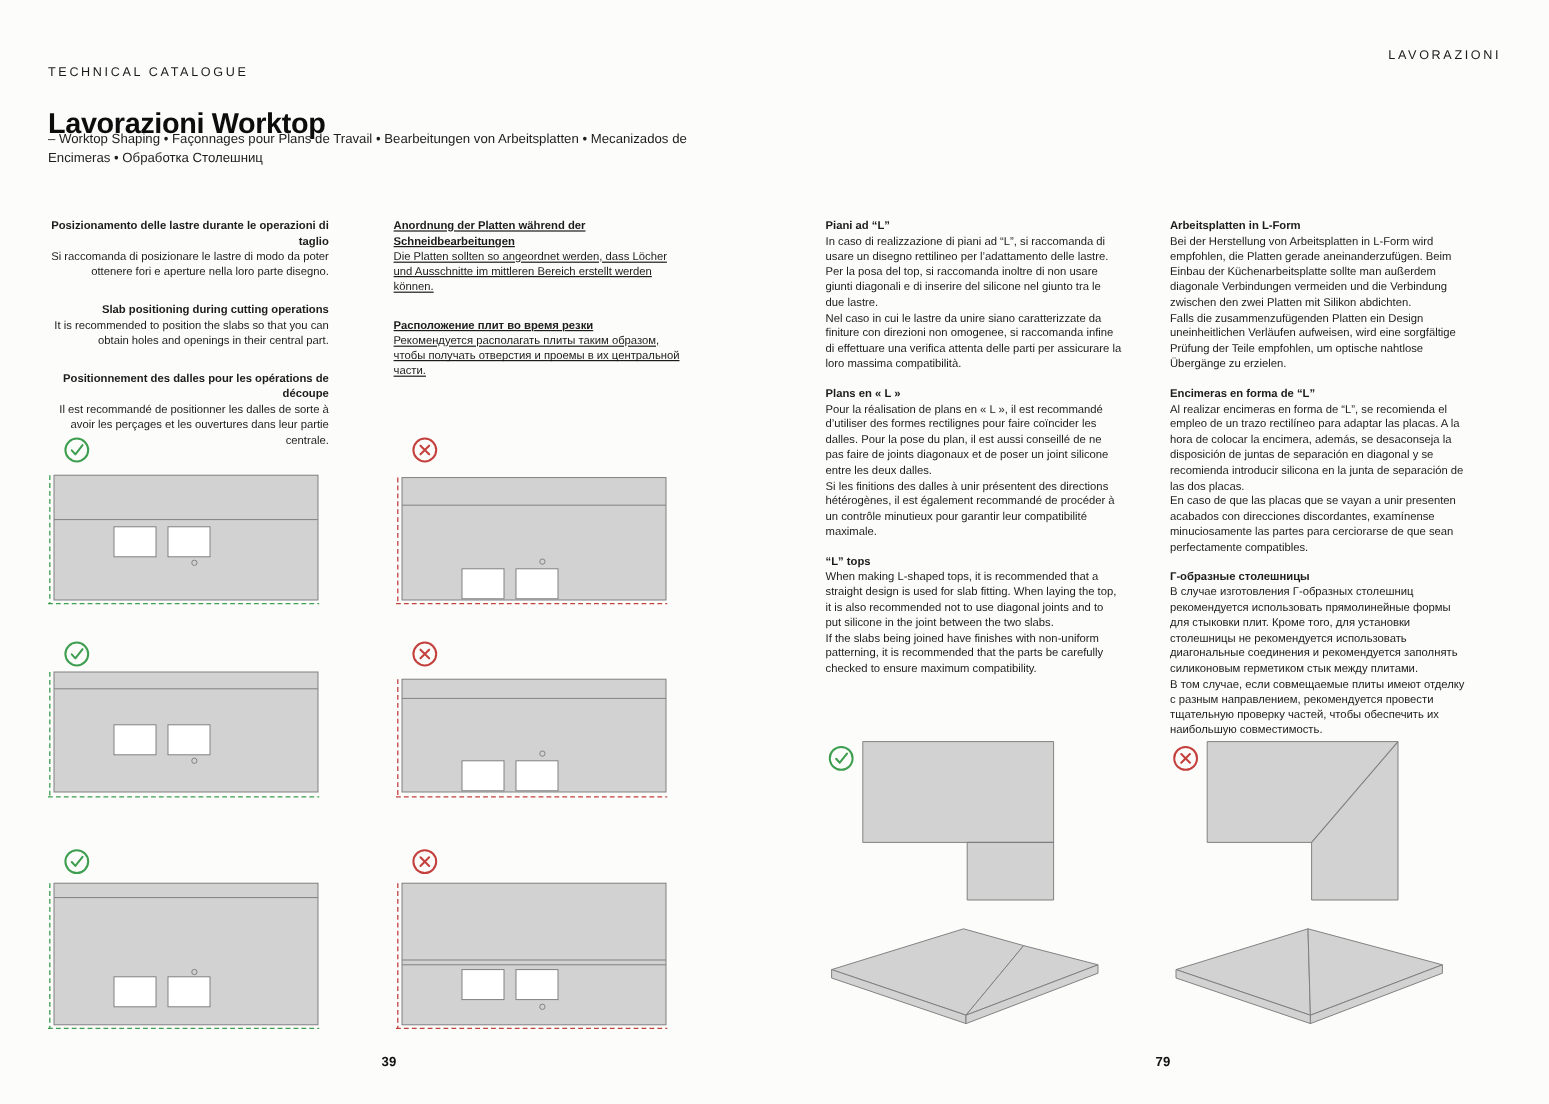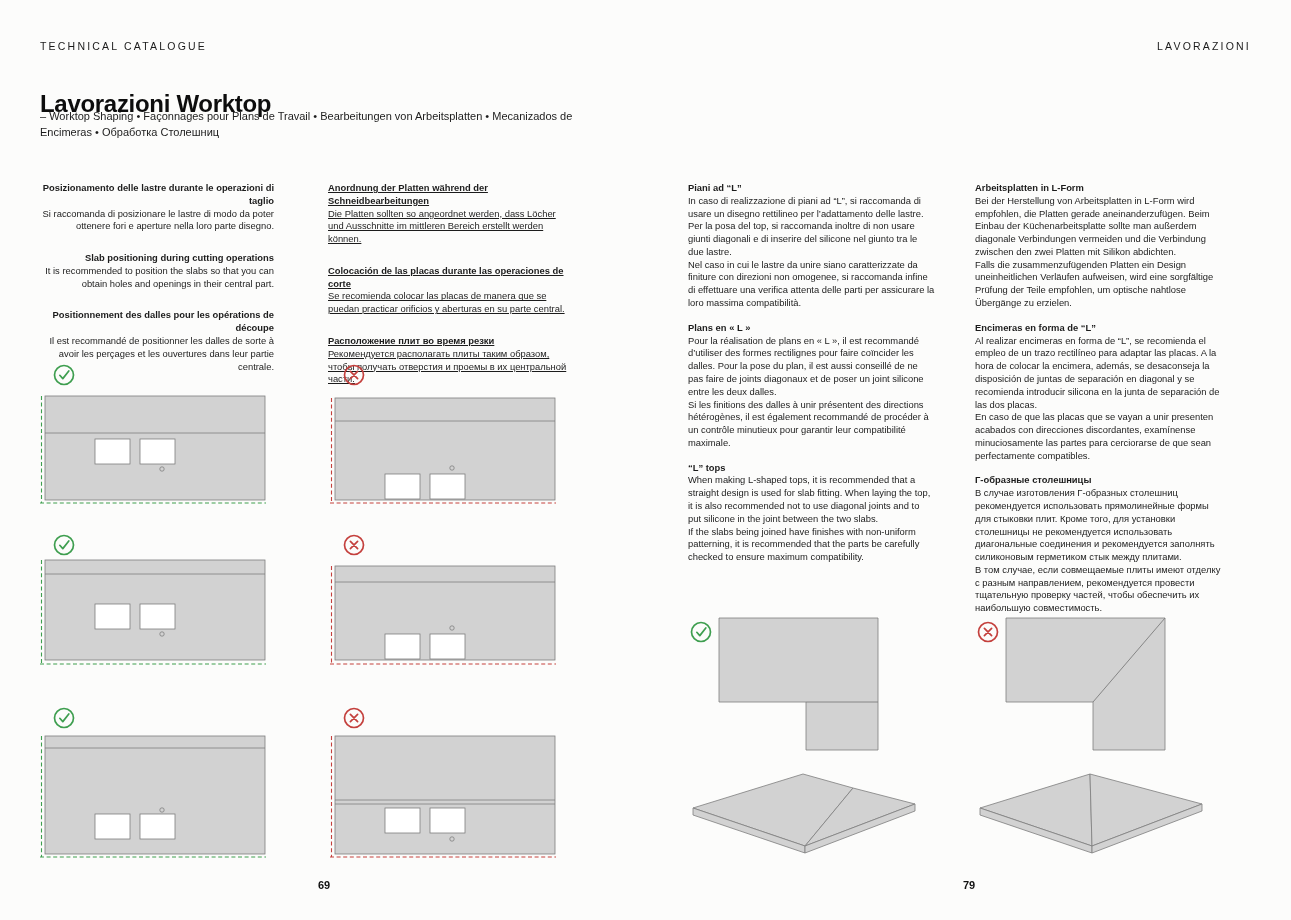--- a/index.html
+++ b/index.html
@@ -8,21 +8,21 @@
     background:#fcfcfb;
     font-family:"Liberation Sans", sans-serif;
     color:#111;
     position:relative;
     overflow:hidden;
   }
   .kicker {
     position:absolute; top:40px;
     font-size:10.5px; letter-spacing:2.2px; color:#1a1a1a;
   }
-  #kicker-left { left:40px; }
+  #kicker-left { left:40px;margin-top:14px; }
   #kicker-right { right:40px; }
   #page-title {
     position:absolute; top:74px; left:40px;
     font-size:24px; font-weight:bold; letter-spacing:-0.3px; color:#0d0d0d;
   }
   #page-subtitle {
     position:absolute; top:109px; left:40px; width:545px;
     font-size:11px; line-height:1.45; color:#1c1c1c;
   }
   .col {
@@ -88,24 +88,20 @@
     <p>Il est recommandé de positionner les dalles de sorte à avoir les perçages et les ouvertures dans leur partie centrale.</p>
   </div>
 </section>
 
 <section class="col" id="col2">
   <div class="block">
     <h4>Anordnung der Platten während der Schneidbearbeitungen</h4>
     <p>Die Platten sollten so angeordnet werden, dass Löcher und Ausschnitte im mittleren Bereich erstellt werden können.</p>
   </div>
   <div class="block">
-    <h4>Colocación de las placas durante las operaciones de corte</h4>
-    <p>Se recomienda colocar las placas de manera que se puedan practicar orificios y aberturas en su parte central.</p>
-  </div>
-  <div class="block">
     <h4>Расположение плит во время резки</h4>
     <p>Рекомендуется располагать плиты таким образом, чтобы получать отверстия и проемы в их центральной части.</p>
   </div>
 </section>
 
 <svg class="fig" id="fig-good-1" width="235" height="152" viewBox="0 0 235 152">
   <g class="icon-good" transform="translate(28,20)">
     <circle r="9.5"></circle>
       <path d="M-4.2 0.3 L-1.2 3.6 L4.8 -4"></path>
   </g>
@@ -248,14 +244,14 @@
 
   <polygon class="slab" points="34,20 193,20 193,152 121,152 121,104 34,104"></polygon>
   <line class="joint" x1="121" y1="104" x2="193" y2="20"></line>
 
   <polygon class="slab" points="8,210 118,176 120,248"></polygon>
   <polygon class="slab" points="118,176 230,206 120,248"></polygon>
   <polygon class="slab" points="8,210 120,248 120,255 8,217"></polygon>
   <polygon class="slab" points="120,248 230,206 230,213 120,255"></polygon>
 </svg>
 
-<div class="pagenum" id="pagenum-78">69</div>
+<div class="pagenum" id="pagenum-78">39</div>
 <div class="pagenum" id="pagenum-79">79</div>
 
 </body></html>

